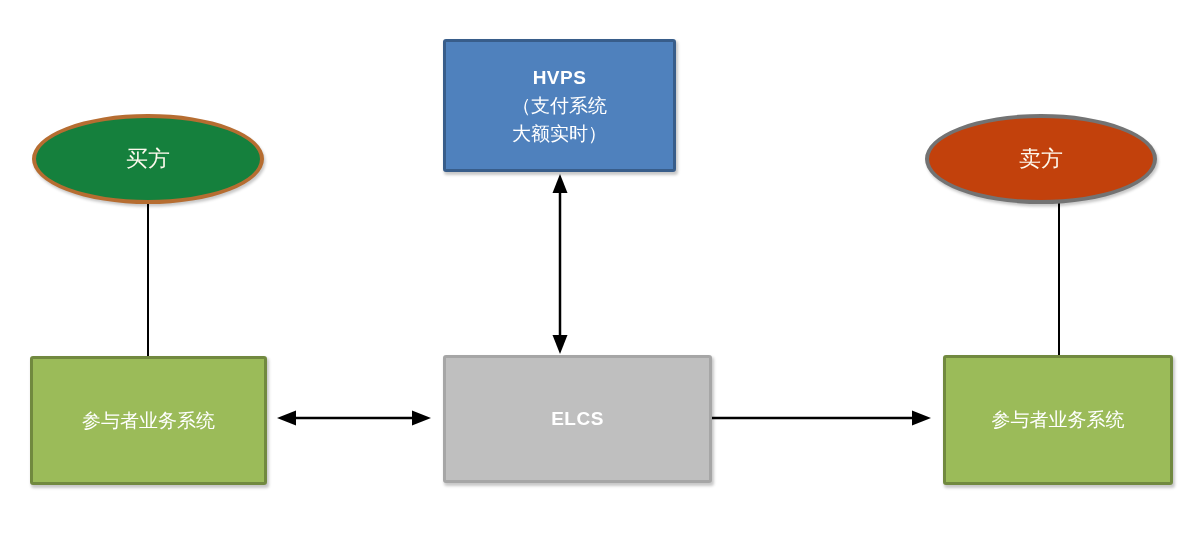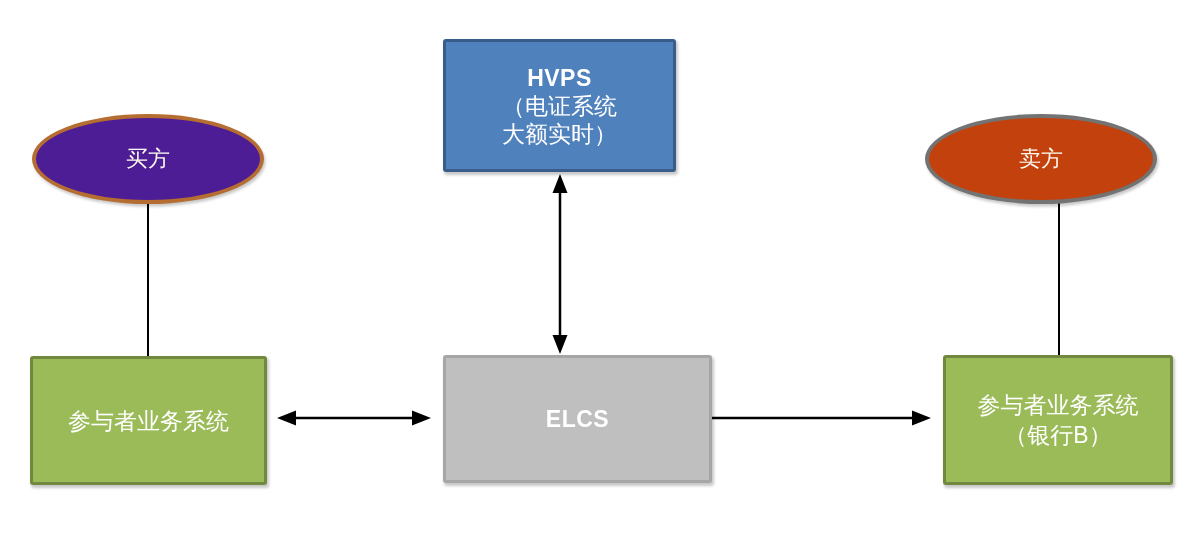--- a/index.html
+++ b/index.html
@@ -31,24 +31,24 @@
     box-shadow: 1.5px 2.5px 3px rgba(0,0,0,0.22);
   }
   .ellipse {
     border-radius: 50%;
     box-shadow: 1.5px 2.5px 3px rgba(0,0,0,0.22);
   }
   .node-hvps   { left: 443px; top: 39px;  width: 233px; height: 133px; background: #4F81BD; border: 3px solid #385D8A; }
   .node-elcs   { left: 443px; top: 355px; width: 269px; height: 128px; background: #BFBFBF; border: 3px solid #A6A6A6; }
   .node-bank-a { left: 30px;  top: 356px; width: 237px; height: 129px; background: #9BBB59; border: 3px solid #71893F; }
   .node-bank-b { left: 943px; top: 355px; width: 230px; height: 130px; background: #9BBB59; border: 3px solid #71893F; }
-  .node-buyer  { left: 32px;  top: 114px; width: 232px; height: 90px;  background: #4c1d95; border: 4px solid #B66D31; }
+  .node-buyer  { left: 32px;  top: 114px; width: 232px; height: 90px;  background: #15803d; border: 4px solid #B66D31; }
   .node-seller { left: 925px; top: 114px; width: 232px; height: 90px;  background: #c2410c; border: 4px solid #737373; }
   .line {
-    font-size: 23px;
+    font-size: 19px;
     line-height: 28px;
     white-space: nowrap;
   }
   .line-latin { font-weight: bold; letter-spacing: 0.5px; }
   .green .line { line-height: 30px; }
   .ellipse .line { font-size: 22px; color: #FEF9EE; }
   svg line, svg polygon { shape-rendering: geometricPrecision; }
 </style>
 </head>
 <body>
@@ -75,21 +75,21 @@
       <polygon points="931,418 912,410.5 912,425.5"></polygon>
     </g>
 
     <line x1="148" y1="203" x2="148" y2="356" stroke="#000000" stroke-width="2"></line>
 
     <line x1="1059" y1="203" x2="1059" y2="355" stroke="#000000" stroke-width="2"></line>
   </svg>
 
   <div class="node rect node-hvps">
     <div class="line line-latin">HVPS</div>
-    <div class="line">（电证系统</div>
+    <div class="line">（支付系统</div>
     <div class="line">大额实时）</div>
   </div>
 
   <div class="node ellipse node-buyer">
     <div class="line">买方</div>
   </div>
 
   <div class="node ellipse node-seller">
     <div class="line">卖方</div>
   </div>
@@ -97,16 +97,15 @@
   <div class="node rect green node-bank-a">
     <div class="line">参与者业务系统</div>
   </div>
 
   <div class="node rect node-elcs">
     <div class="line line-latin">ELCS</div>
   </div>
 
   <div class="node rect green node-bank-b">
     <div class="line">参与者业务系统</div>
-    <div class="line">（银行B）</div>
   </div>
 
 </div>
 
 </body></html>

